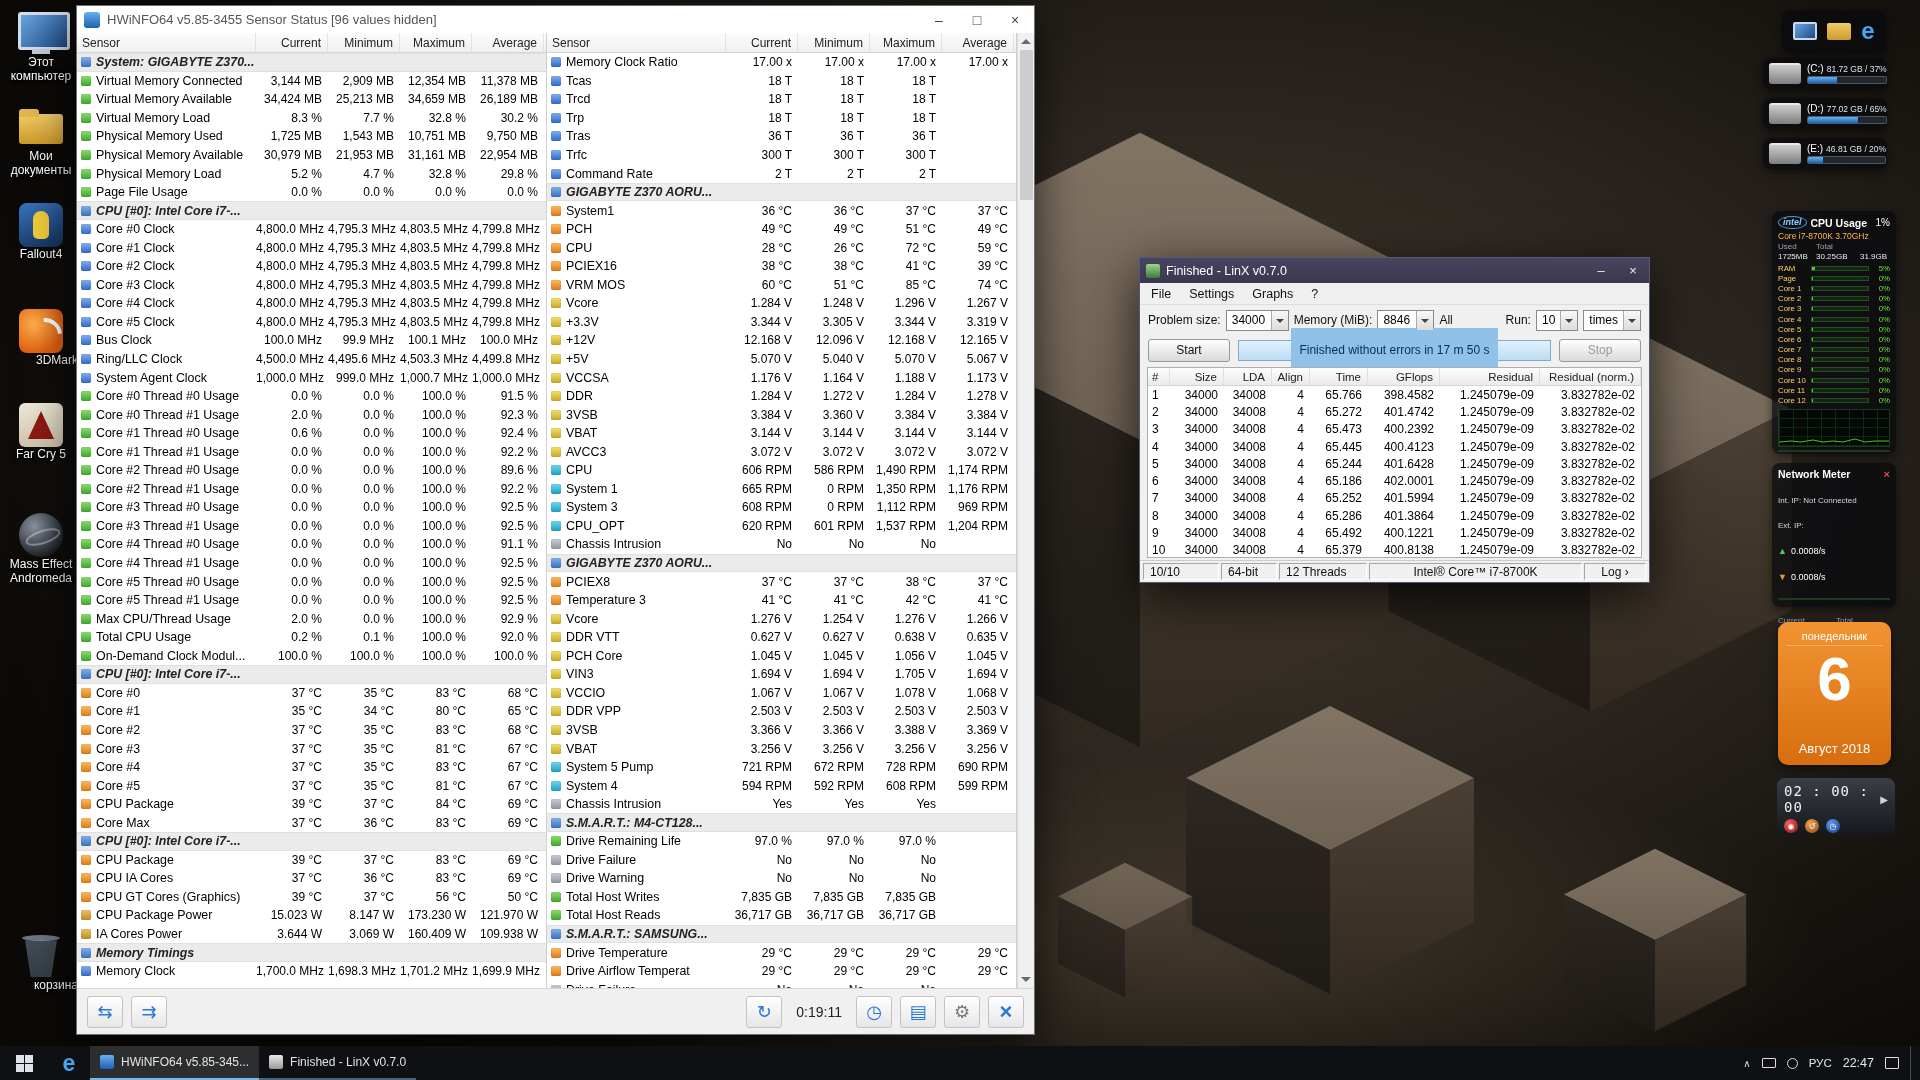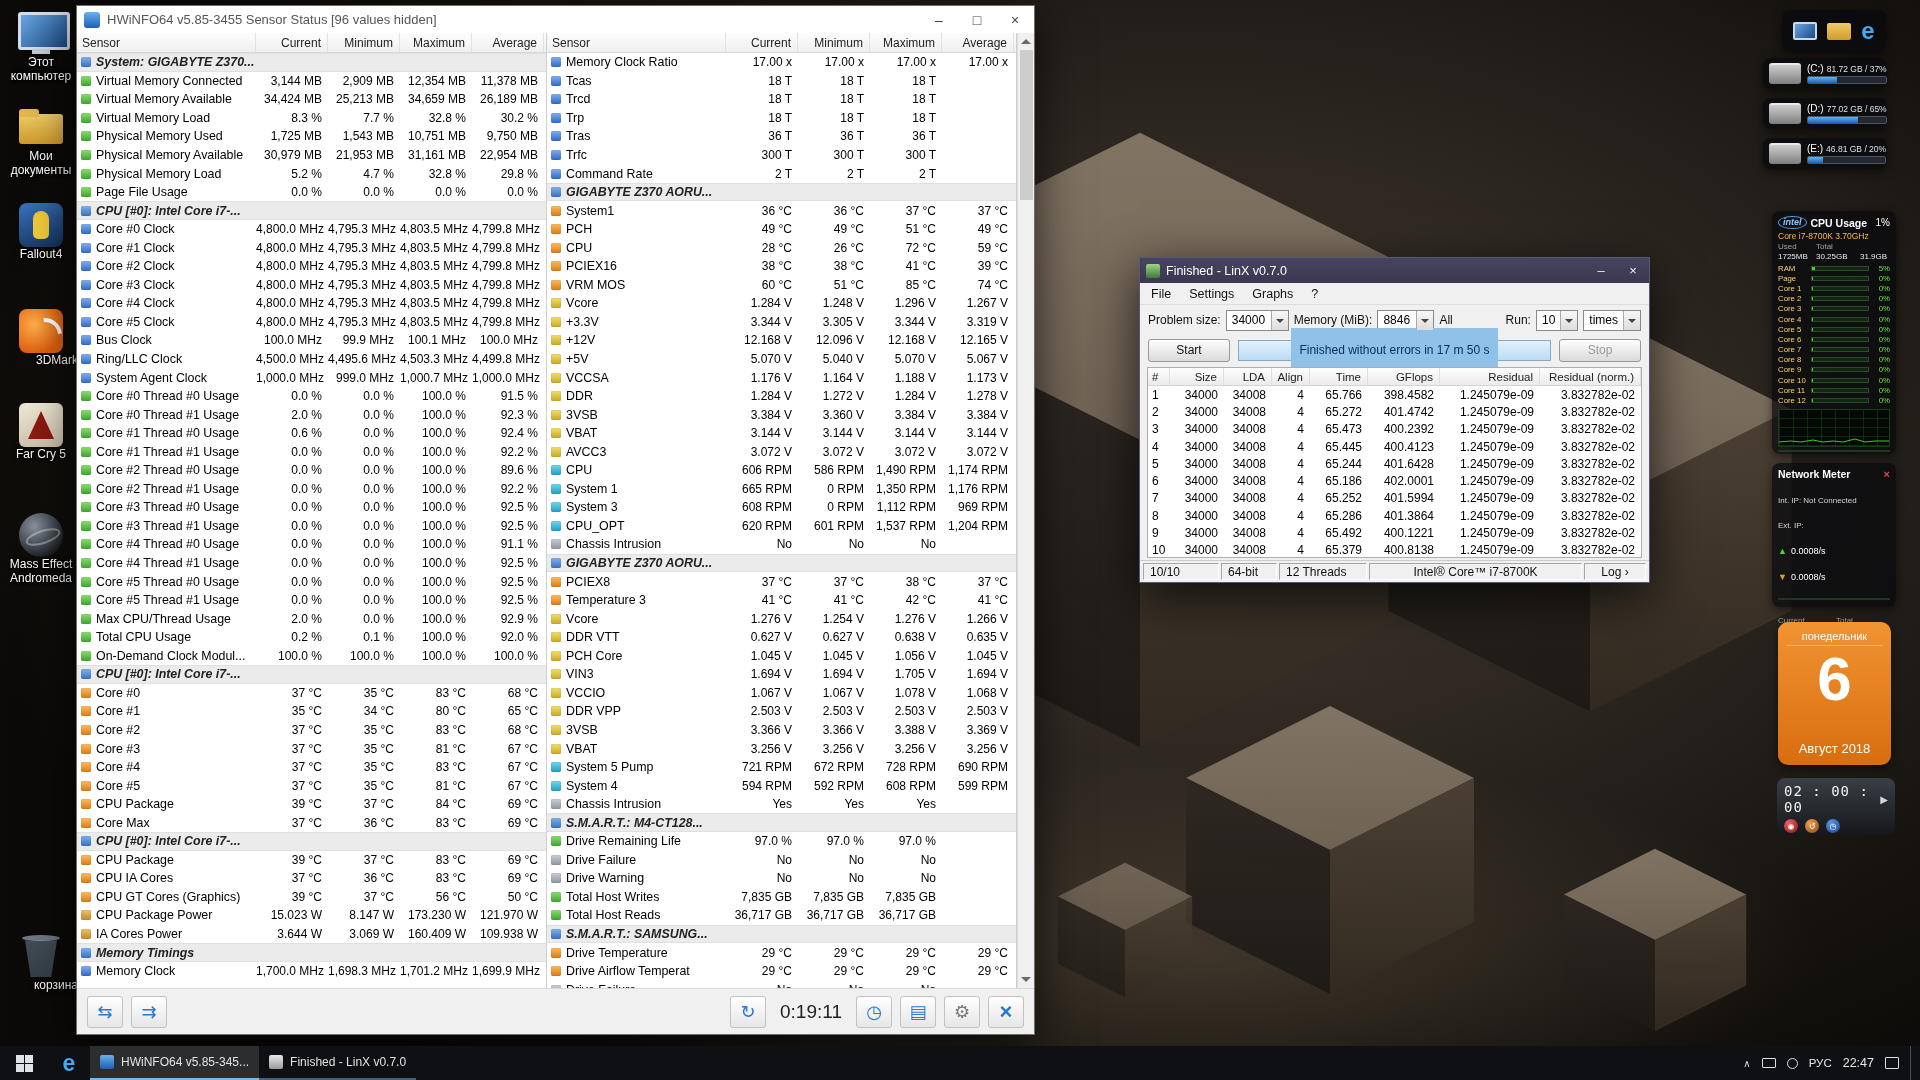--- a/index.html
+++ b/index.html
@@ -58,21 +58,21 @@
   .hw-scroll{width:17px;flex:none;background:#f0f0f0;border-left:1px solid #dcdcdc;display:flex;flex-direction:column;align-items:center}
   .sc-arrow{width:0;height:0;margin:6px 0;border:5px solid transparent}
   .sc-arrow.up{border-bottom-color:#6a6a6a;border-top-width:0}
   .sc-arrow.down{margin-top:auto;border-top-color:#6a6a6a;border-bottom-width:0}
   .sc-thumb{width:13px;height:150px;background:#cdcdcd;border-radius:1px}
   .hw-toolbar{height:46px;flex:none;background:#f0f0f0;border-top:1px solid #d8d8d8;display:flex;align-items:center;padding:0 10px;gap:8px}
   .tool-btn{width:36px;height:32px;border:1px solid #c2c2c2;border-radius:3px;background:linear-gradient(#ffffff,#e6e6e6);display:flex;align-items:center;justify-content:center;font-size:18px;color:#2878d8}
   .tool-btn.gear{color:#777}
   .tool-btn.closex{color:#2878d8;font-size:22px;font-weight:bold}
   .tool-spacer{flex:1}
-  .tool-time{font-size:19px;color:#222;padding:0 6px}
+  .tool-time{font-size:14px;color:#222;padding:0 6px}
   
   #linx{position:absolute;left:1139px;top:257px;width:511px;height:326px;z-index:6;display:flex;flex-direction:column;background:#f0f0f0;border:1px solid #57577a;box-shadow:0 14px 48px rgba(0,0,0,.75);font-size:12.5px}
   .lx-titlebar{height:25px;flex:none;background:linear-gradient(#46445f,#3a3850);display:flex;align-items:center;padding-left:6px;gap:6px;color:#fff}
   .lx-appicon{width:14px;height:14px;border-radius:2px;background:linear-gradient(#9fd48a,#3f7a3a);flex:none}
   .lx-title{font-size:12.5px;white-space:nowrap}
   .lx-menubar{height:22px;flex:none;background:#f0f0f0;border-bottom:1px solid #ddd;display:flex;align-items:center;padding-left:2px}
   .lx-mi{padding:2px 9px;font-size:12.5px;color:#111}
   .lx-controls{height:30px;flex:none;display:flex;align-items:center;gap:5px;padding:0 8px}
   .lx-label{font-size:12px;color:#111;white-space:nowrap}
   .lx-spacer{flex:1}

